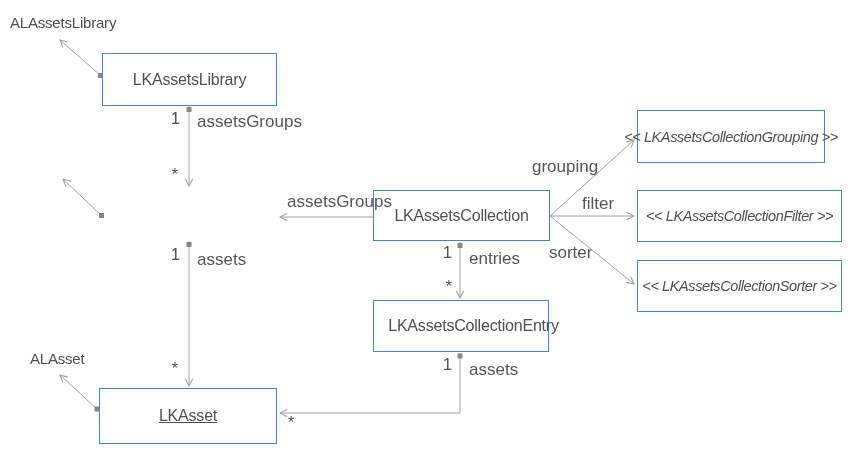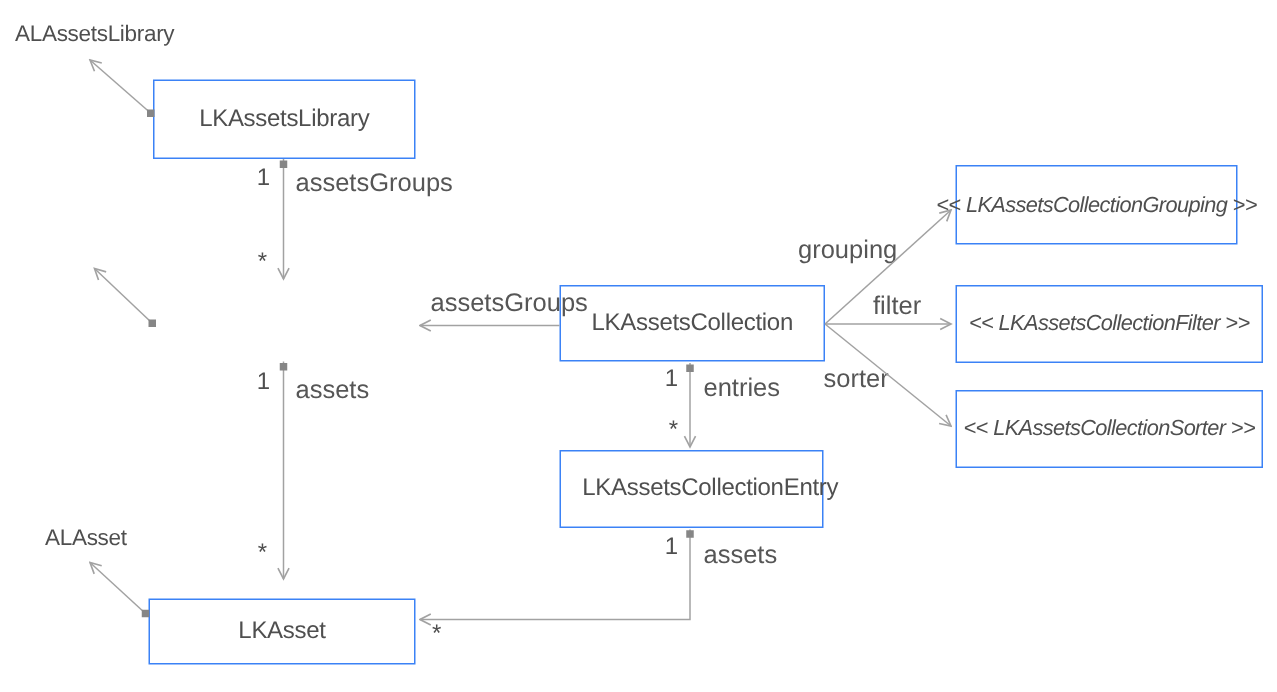--- a/index.html
+++ b/index.html
@@ -50,21 +50,21 @@
   svg.wires {
     position: absolute;
     left: 0; top: 0;
     pointer-events: none;
   }
   
   .b-library    { left:102px; top:53px;  width:175px; height:53px; }
   .b-group      { left:103px; top:188px; width:174px; height:52px; }
   .b-collection { left:373px; top:190px; width:177px; height:51px; }
   .b-entry      { left:373px; top:300px; width:176px; height:52px;padding-left:25px; }
-  .b-asset      { left:99px;  top:399px; width:178px; height:44px; }
+  .b-asset      { left:99px;  top:388px; width:178px; height:56px;text-decoration:underline; }
   .b-grouping   { left:637px; top:110px; width:188px; height:53px; }
   .b-filter     { left:637px; top:190px; width:205px; height:52px; }
   .b-sorter     { left:637px; top:260px; width:205px; height:52px; }
 </style>
 </head>
 <body>
 
 <div class="canvas">
 
   <div class="node b-library">

